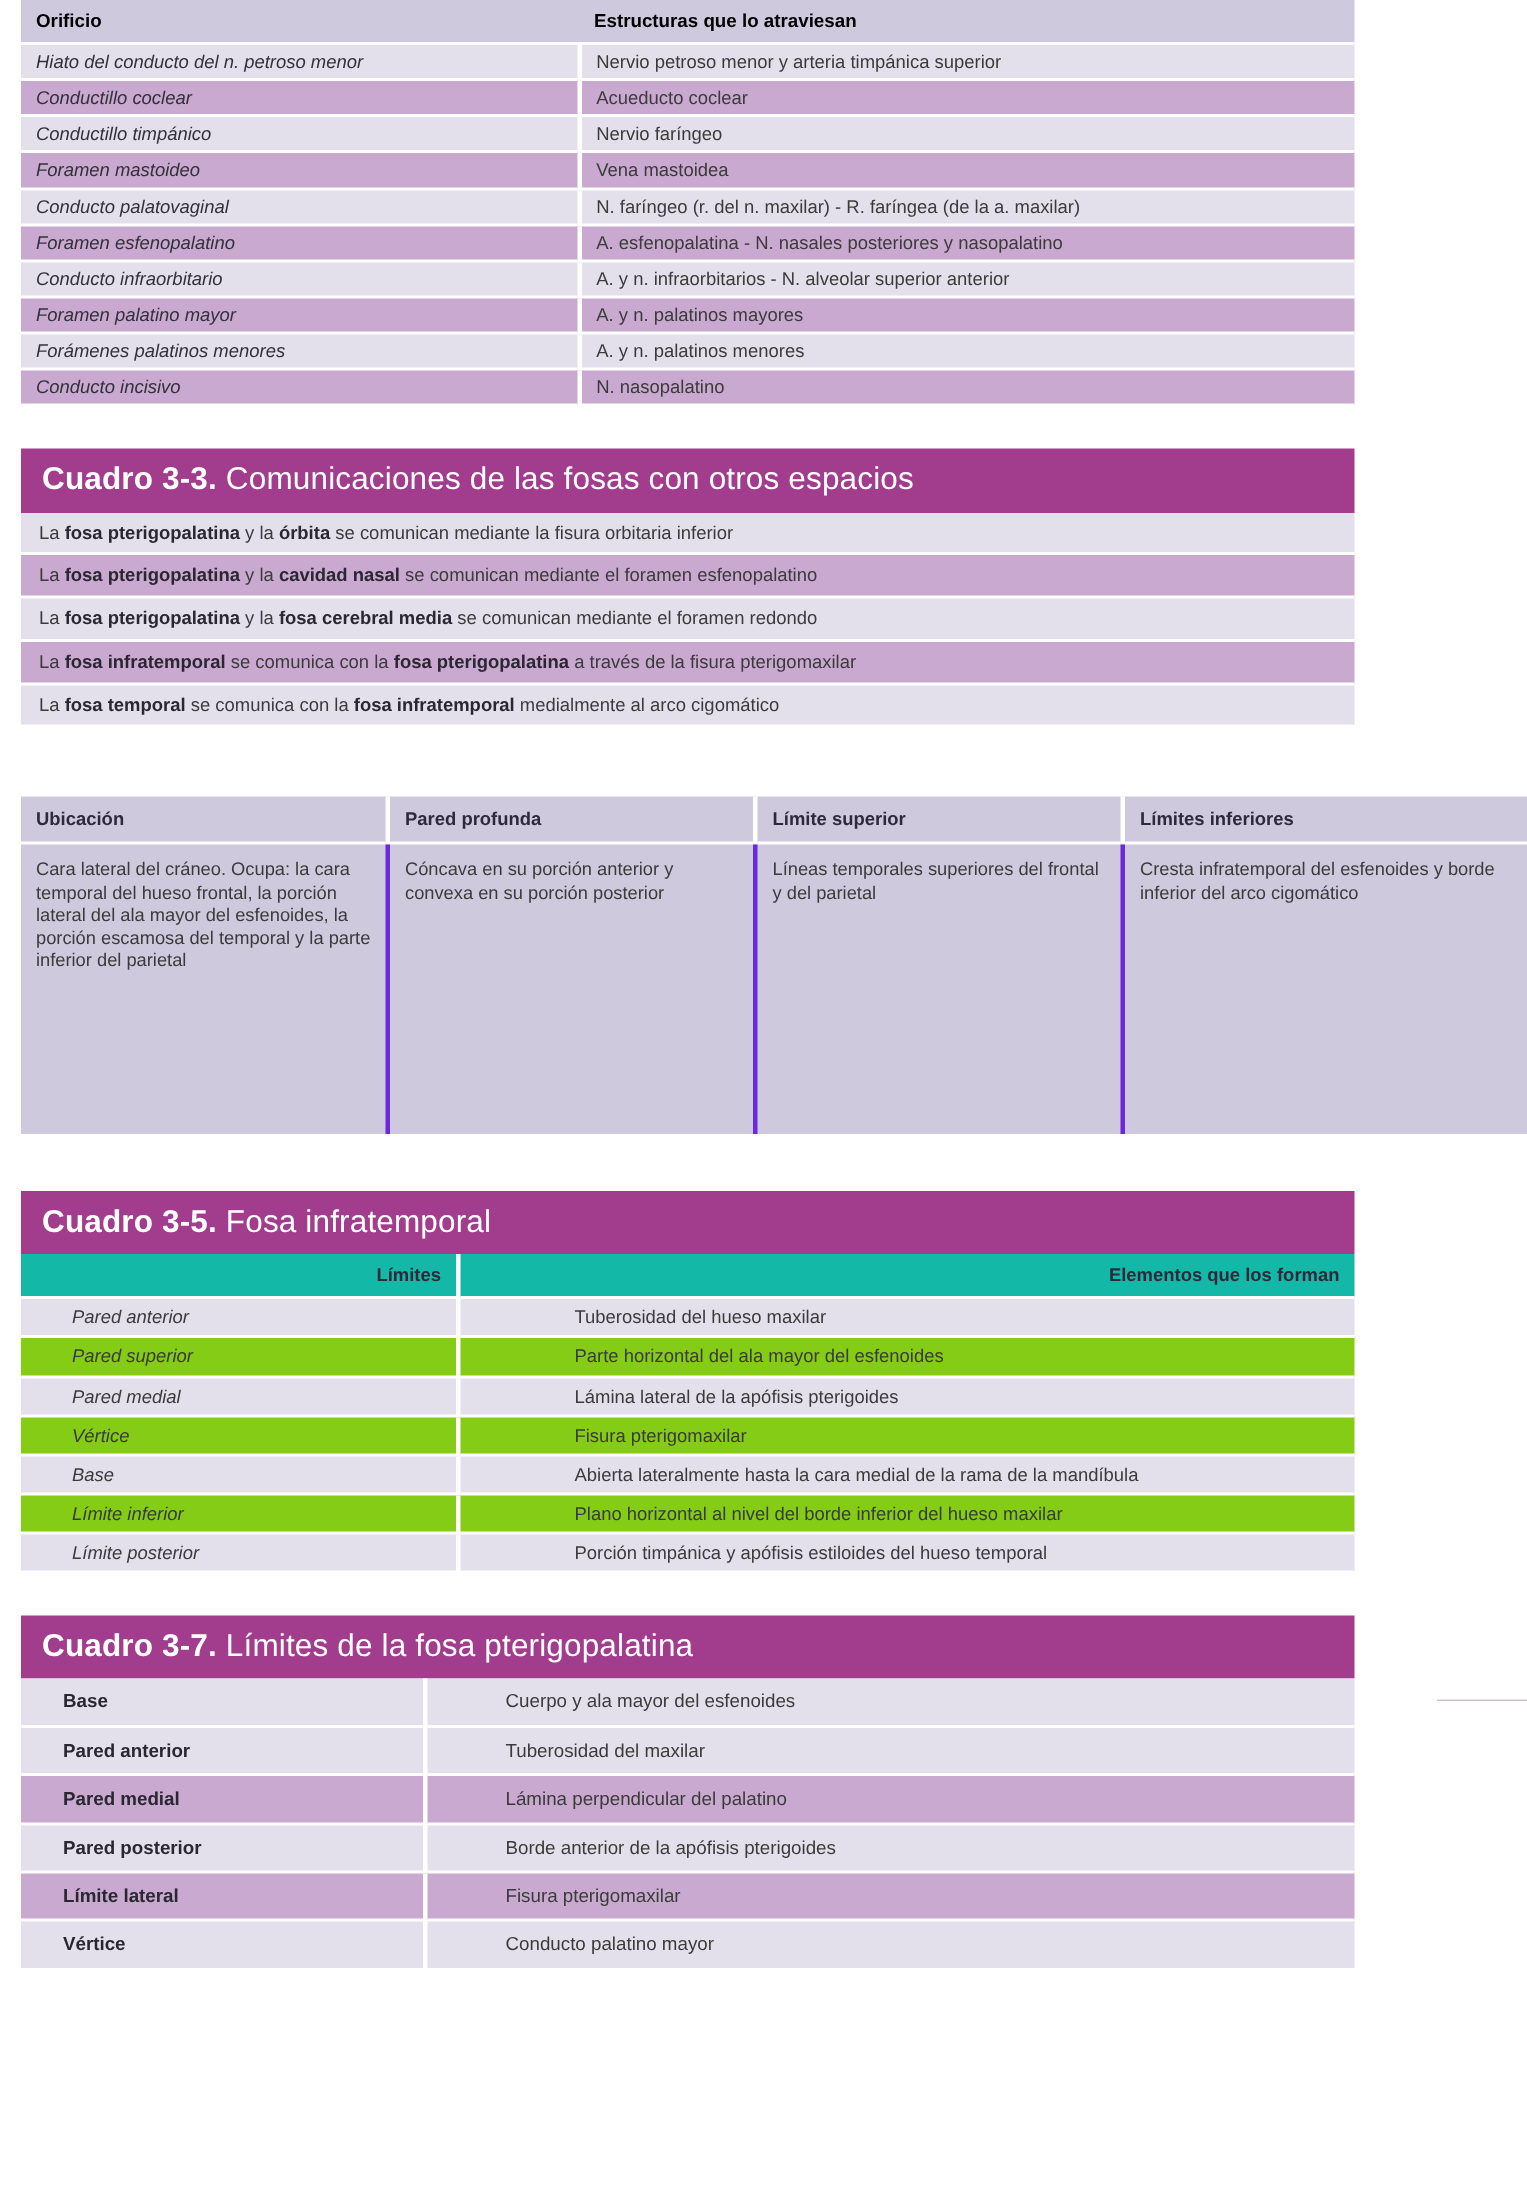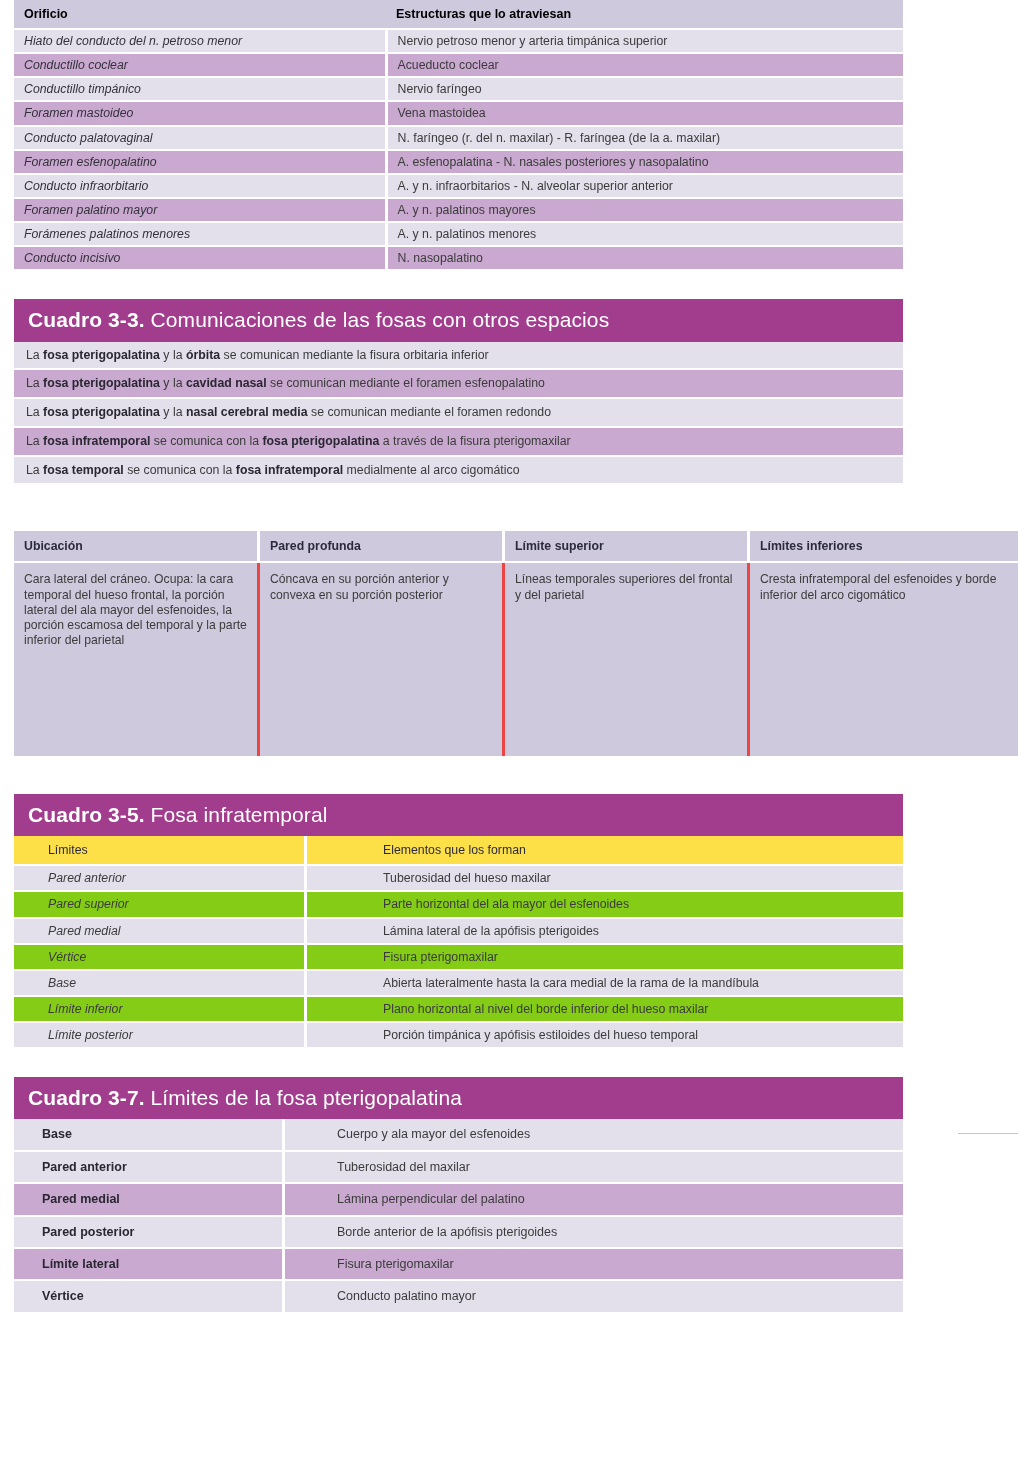--- a/index.html
+++ b/index.html
@@ -90,35 +90,35 @@
     border-right: 3px solid #ffffff;
     border-bottom: 2px solid #ffffff;
   }
   .t34 th:last-child { border-right: none; }
   .t34 td {
     background: #cfc9dd;
     font-size: 12.2px;
     padding: 9px 10px 14px 10px;
     vertical-align: top;
     line-height: 1.25;
-    border-right: 3px solid #ef4444;
+    border-right: 3px solid #6d28d9;
     height: 170px;
   }
   .t34 td:last-child { border-right: none; }
 
   
   .t35 { width: 889px; border-collapse: collapse; table-layout: fixed; }
   .t35 th {
-    background: #fde047;
-    font-size: 12.3px;
-    font-weight: normal;
+    background: #14b8a6;
+    font-size: 12.3px;
+    font-weight: bold;
     color: #2d2a3e;
     padding: 7px 10px;
     border-bottom: 2px solid #ffffff;
-    text-align: left;
+    text-align: right;
   }
   .t35 th.h1 { padding-left: 34px; border-right: 3px solid #ffffff; }
   .t35 th.h2 { padding-left: 76px; }
   .t35 td {
     font-size: 12.3px;
     padding: 5px 10px;
     border-bottom: 2px solid #ffffff;
     line-height: 1.15;
   }
   .t35 td.c1 {
@@ -226,21 +226,21 @@
     </div>
     <table class="t33">
       <tbody>
         <tr class="odd">
           <td><span>La </span><b>fosa pterigopalatina</b><span> y la </span><b>órbita</b><span> se comunican mediante la fisura orbitaria inferior</span></td>
         </tr>
         <tr class="even">
           <td><span>La </span><b>fosa pterigopalatina</b><span> y la </span><b>cavidad nasal</b><span> se comunican mediante el foramen esfenopalatino</span></td>
         </tr>
         <tr class="odd">
-          <td><span>La </span><b>fosa pterigopalatina</b><span> y la </span><b>nasal cerebral media</b><span> se comunican mediante el foramen redondo</span></td>
+          <td><span>La </span><b>fosa pterigopalatina</b><span> y la </span><b>fosa cerebral media</b><span> se comunican mediante el foramen redondo</span></td>
         </tr>
         <tr class="even">
           <td><span>La </span><b>fosa infratemporal</b><span> se comunica con la </span><b>fosa pterigopalatina</b><span> a través de la fisura pterigomaxilar</span></td>
         </tr>
         <tr class="odd">
           <td><span>La </span><b>fosa temporal</b><span> se comunica con la </span><b>fosa infratemporal</b><span> medialmente al arco cigomático</span></td>
         </tr>
       </tbody>
     </table>
   </div>

